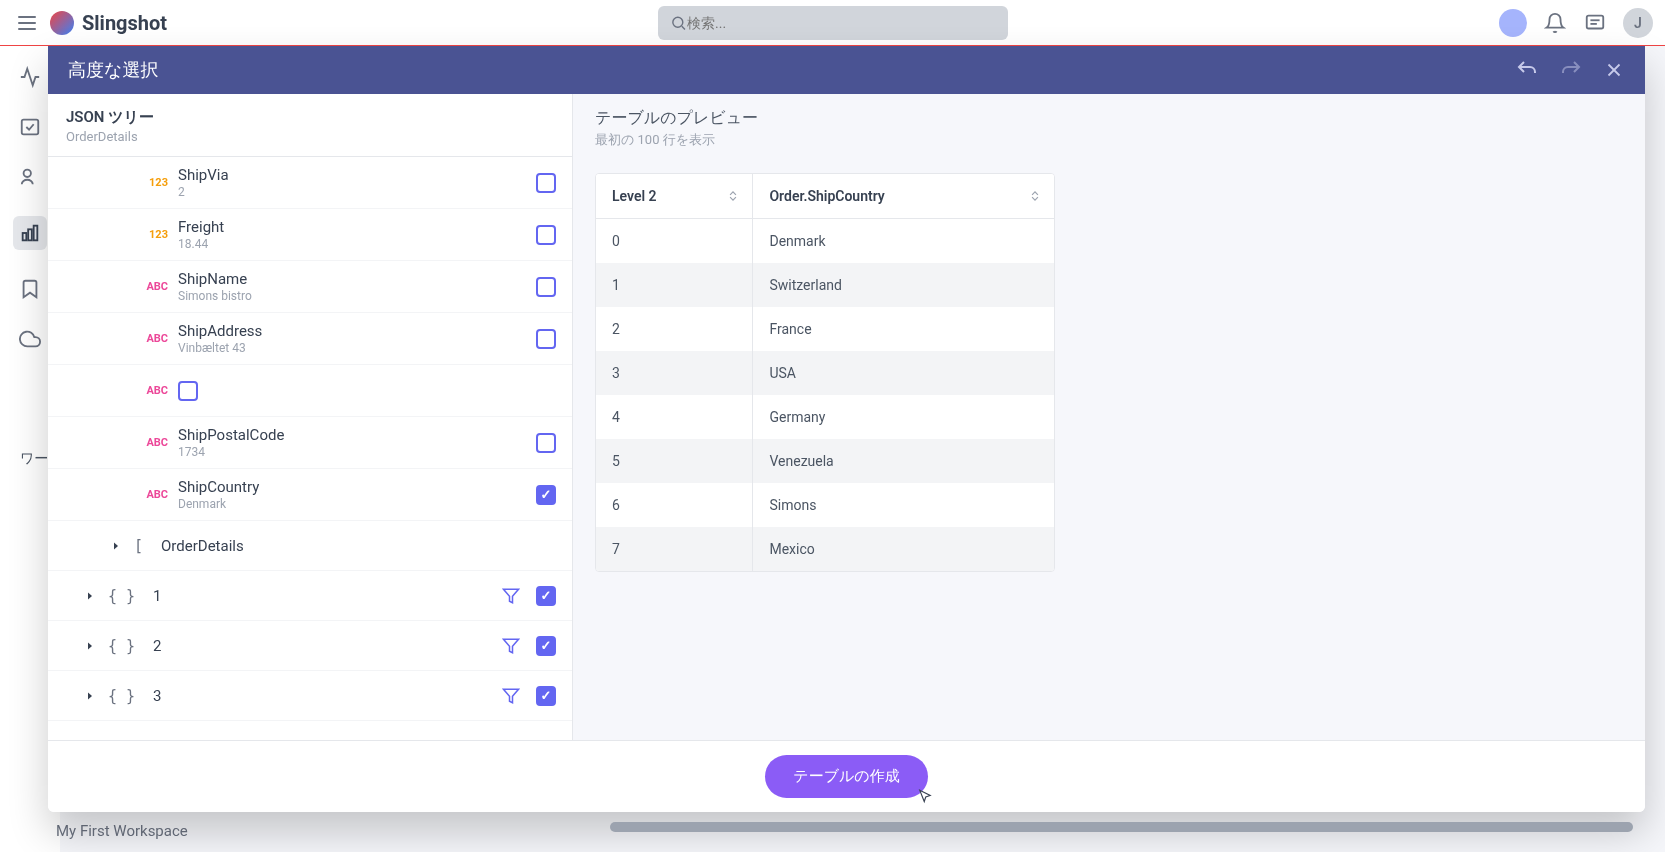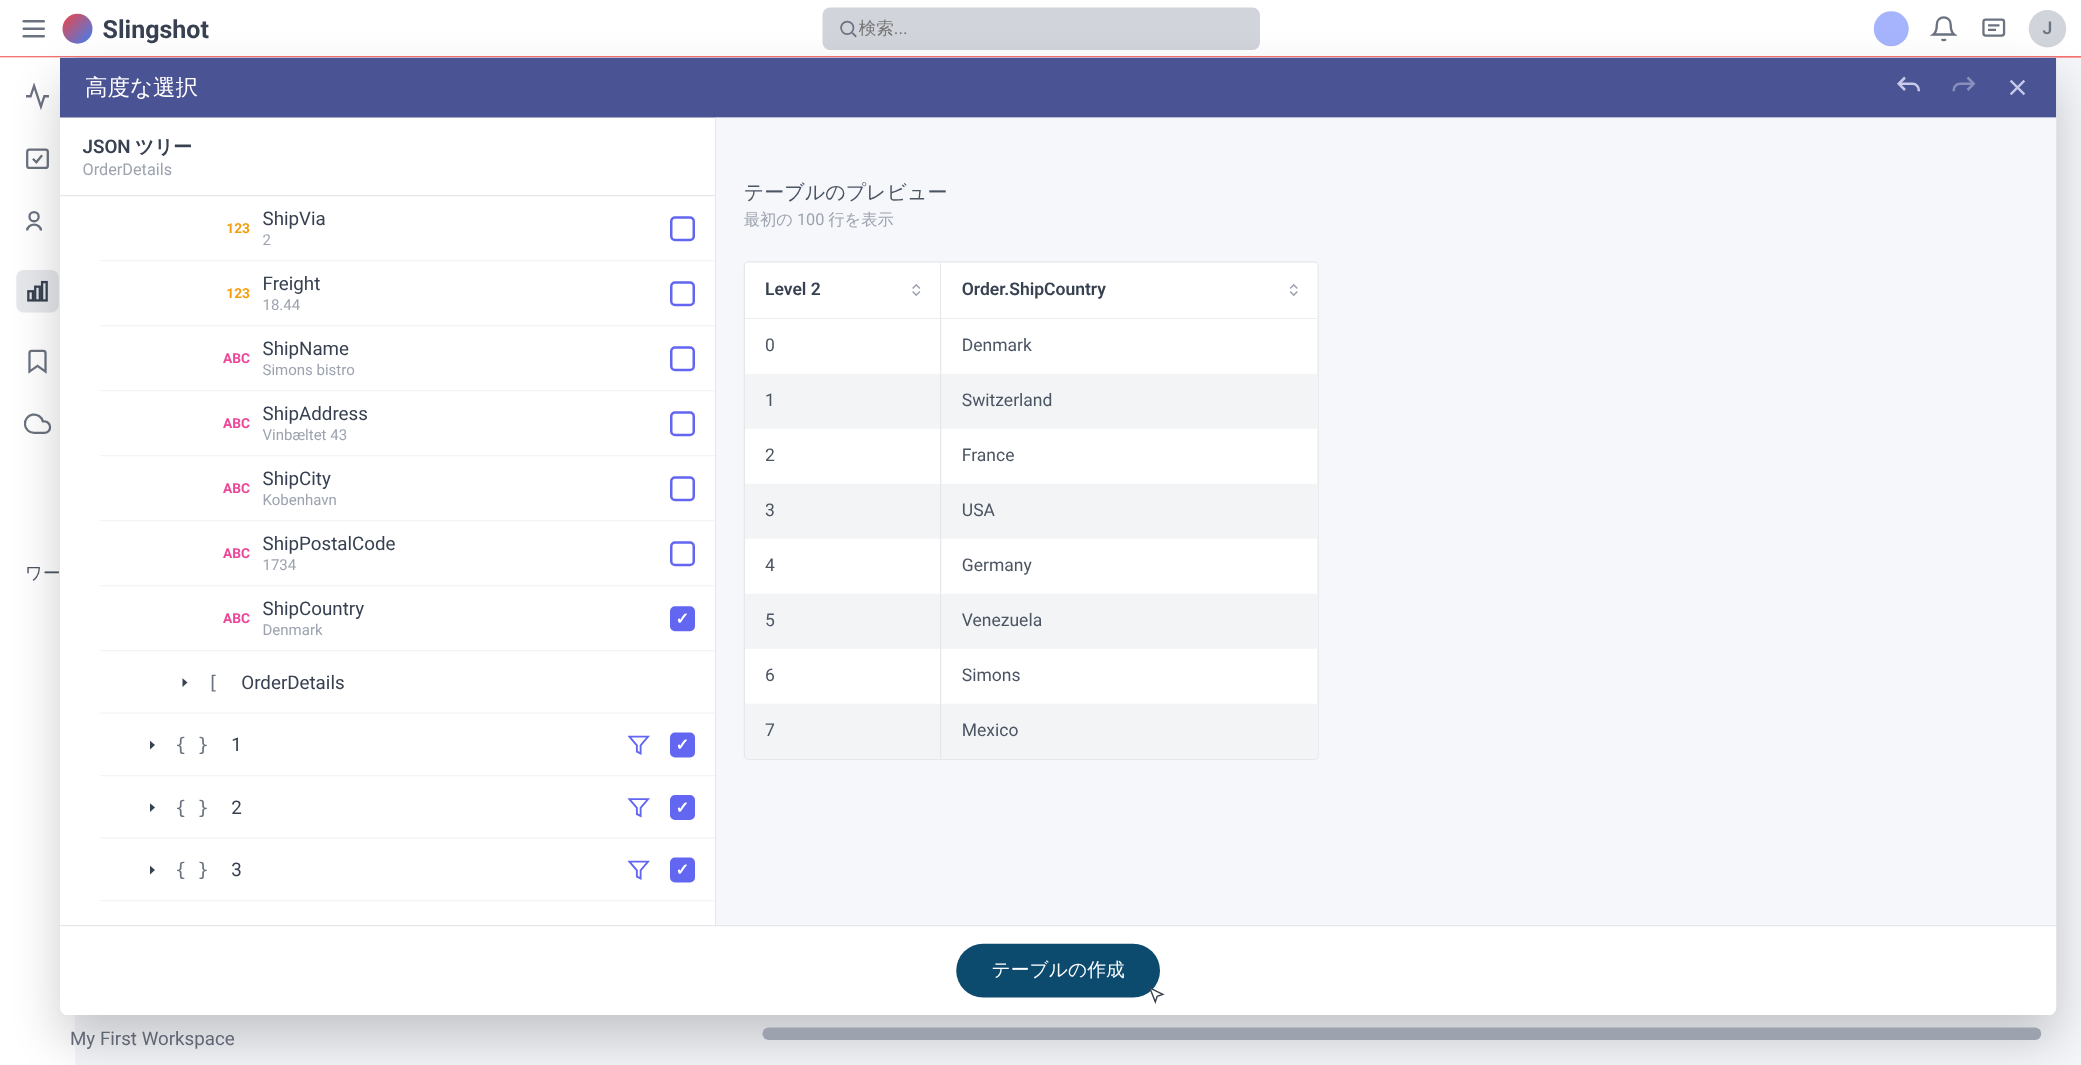--- a/index.html
+++ b/index.html
@@ -30,21 +30,21 @@
 .modal-header-actions { margin-left: auto; display: flex; gap: 20px; align-items: center; }
 .modal-header-actions svg { stroke: #c7caea; }
 
 .modal-body { flex: 1; display: flex; overflow: hidden; }
 
 
 .tree-panel { width: 525px; border-right: 1px solid #e5e7eb; display: flex; flex-direction: column; overflow: hidden; }
 .tree-head { padding: 14px 18px 12px; border-bottom: 1px solid #e5e7eb; }
 .tree-head-title { font-size: 15px; font-weight: 600; color: #374151; }
 .tree-head-sub { font-size: 13px; color: #9ca3af; margin-top: 2px; }
-.tree-list { flex: 1; overflow-y: auto; padding-left: 32px; }
+.tree-list { flex: 1; overflow-y: auto; }
 .tree-row { display: flex; align-items: center; padding: 8px 16px 8px 0; border-bottom: 1px solid #f3f4f6; min-height: 52px; }
 .tree-indent { width: 130px; display: flex; justify-content: flex-end; padding-right: 10px; }
 .type-badge { font-size: 11px; font-weight: 700; }
 .type-123 { color: #f59e0b; }
 .type-abc { color: #ec4899; }
 .tree-label { flex: 1; }
 .tree-label-name { font-size: 15px; color: #374151; }
 .tree-label-val { font-size: 12px; color: #9ca3af; margin-top: 1px; }
 .tree-check { width: 20px; height: 20px; border: 2px solid #6366f1; border-radius: 4px; cursor: pointer; display: flex; align-items: center; justify-content: center; }
 .tree-check.checked { background: #6366f1; }
@@ -52,34 +52,34 @@
 
 .tree-node-row { display: flex; align-items: center; padding: 10px 16px 10px 0; border-bottom: 1px solid #f3f4f6; min-height: 50px; }
 .node-caret { width: 60px; display: flex; justify-content: flex-end; padding-right: 12px; }
 .node-caret.deep { width: 86px; }
 .node-brace { font-size: 15px; color: #6b7280; margin-right: 18px; font-family: monospace; }
 .node-idx { font-size: 15px; color: #374151; flex: 1; }
 .filter-ic { margin-right: 16px; }
 
 
 .preview-panel { flex: 1; padding: 14px 22px; display: flex; flex-direction: column; overflow: hidden; background: #f6f7fb; }
-.preview-head-title { font-size: 16px; color: #4b5563; margin-top: 36px; }
+.preview-head-title { font-size: 16px; color: #4b5563; }
 .preview-head-sub { font-size: 13px; color: #9ca3af; margin-top: 2px; }
 .table-wrap { margin-top: 24px; width: 460px; border: 1px solid #e5e7eb; border-radius: 4px; overflow: hidden; background: #fff; }
 table { width: 100%; border-collapse: collapse; }
 th { text-align: left; padding: 14px 16px; font-size: 14px; color: #374151; font-weight: 600; border-bottom: 1px solid #e5e7eb; position: relative; background: #fff; }
 th:first-child { border-right: 1px solid #e5e7eb; }
 .sort-ic { position: absolute; right: 12px; top: 50%; transform: translateY(-50%); }
 td { padding: 14px 16px; font-size: 14px; color: #4b5563; }
 td:first-child { border-right: 1px solid #e5e7eb; }
 tbody tr:nth-child(even) { background: #f3f4f6; }
 
 
 .modal-footer { border-top: 1px solid #e5e7eb; padding: 14px 24px; display: flex; justify-content: center; background: #fff; }
-.create-btn { background: #0c4a6e; color: #fff; border: none; border-radius: 24px; padding: 12px 28px; font-size: 15px; font-weight: 500; cursor: pointer; position: relative; }
+.create-btn { background: #8b5cf6; color: #fff; border: none; border-radius: 24px; padding: 12px 28px; font-size: 15px; font-weight: 500; cursor: pointer; position: relative; }
 .cursor-pointer { position: absolute; right: -6px; bottom: -8px; }
 
 
 .hscroll { position: absolute; left: 610px; right: 32px; bottom: 20px; height: 10px; background: #9ca3af; border-radius: 6px; }
 
 svg { display: block; }
 </style>
 </head>
 <body>
 
@@ -211,24 +211,20 @@
     <div class="tree-label">
       <div class="tree-label-name">ShipAddress</div>
       <div class="tree-label-val">Vinbæltet 43</div>
     </div>
     <div class="tree-check "></div>
   </div>
           <div class="tree-row">
     <div class="tree-indent">
               <span class="type-badge type-abc">ABC</span>
             </div>
-    <div class="tree-label">
-      <div class="tree-label-name">ShipCity</div>
-      <div class="tree-label-val">Kobenhavn</div>
-    </div>
     <div class="tree-check "></div>
   </div>
           <div class="tree-row">
     <div class="tree-indent">
               <span class="type-badge type-abc">ABC</span>
             </div>
     <div class="tree-label">
       <div class="tree-label-name">ShipPostalCode</div>
       <div class="tree-label-val">1734</div>
     </div>

